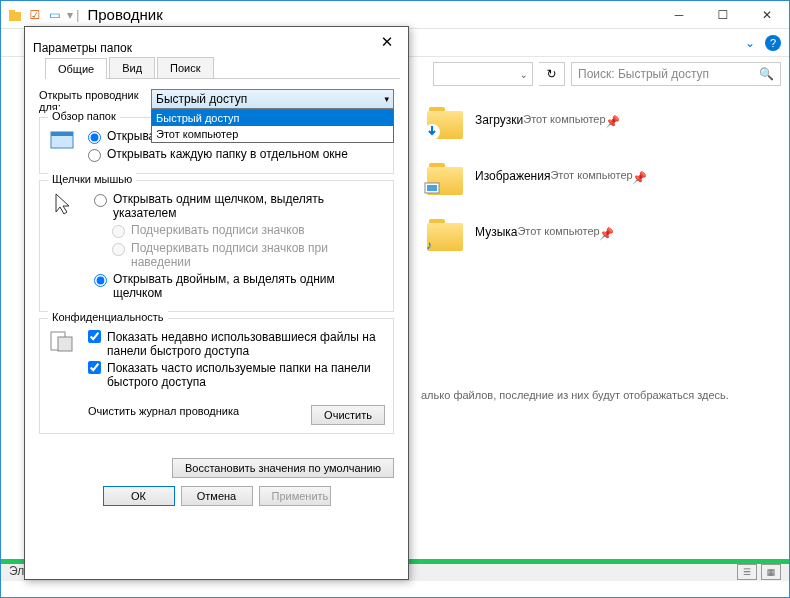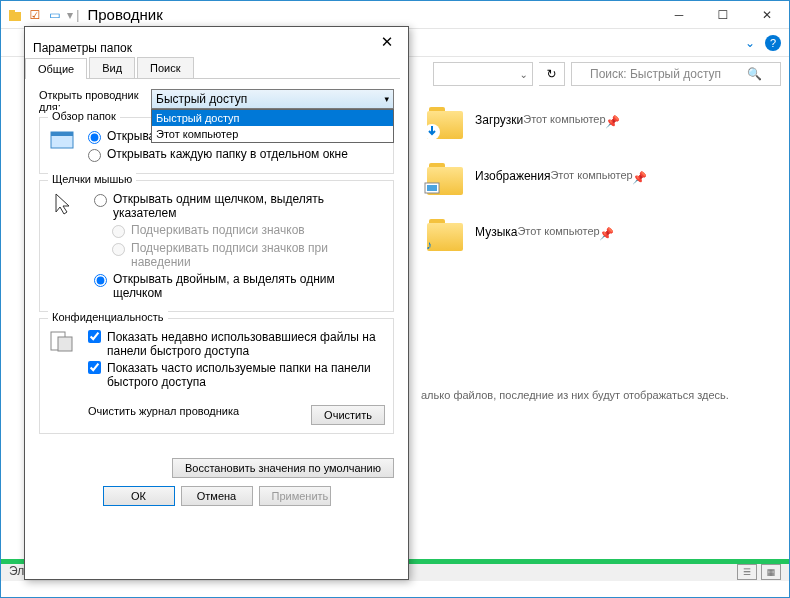--- a/index.html
+++ b/index.html
@@ -8,40 +8,40 @@
 .titlebar{height:28px;background:#fff;display:flex;align-items:center;border-bottom:1px solid #e5e5e5}
 .tb-icons{display:flex;align-items:center;gap:4px;padding-left:6px}
 .tb-icon{width:16px;height:16px;display:flex;align-items:center;justify-content:center}
 .tb-text{margin-left:8px;font-size:15px}
 .tb-right{margin-left:auto;display:flex}
 .tb-btn{width:44px;height:28px;display:flex;align-items:center;justify-content:center;color:#333}
 .ribbon-stub{height:28px;display:flex;justify-content:flex-end;align-items:center;padding-right:8px;gap:10px;border-bottom:1px solid #e5e5e5}
 .addr-row{height:34px;display:flex;align-items:center;padding:4px 8px;gap:6px}
 .addr-box{flex:0 0 100px;margin-left:auto;height:24px;border:1px solid #ccc;display:flex;align-items:center}
 .refresh-btn{width:26px;height:24px;border:1px solid #ccc;border-left:none;display:flex;align-items:center;justify-content:center}
-.search-box{width:210px;height:24px;border:1px solid #ccc;display:flex;align-items:center;padding:0 18px;color:#888}
+.search-box{width:210px;height:24px;border:1px solid #ccc;display:flex;align-items:center;padding:0 6px;color:#888}
 .content-area{position:absolute;left:420px;top:92px;right:8px}
 .folder-item{display:flex;align-items:center;gap:10px;padding:8px 4px}
 .folder-icon{width:40px;height:40px;position:relative}
 .folder-body{width:36px;height:28px;background:linear-gradient(#ffe28a,#f4c23e);position:absolute;bottom:2px;left:2px;border-radius:2px}
 .folder-tab{width:16px;height:6px;background:#f4c23e;position:absolute;top:6px;left:4px;border-radius:2px 2px 0 0}
 .folder-badge{position:absolute;bottom:0;left:-2px;width:18px;height:18px}
 .folder-info{display:flex;flex-direction:row}
 .folder-name{color:#000}
 .folder-sub{color:#666;font-size:11px}
 .pin{color:#888;margin-top:2px}
 .hint-text{position:absolute;left:420px;top:388px;right:20px;color:#666;font-size:11px}
 .statusbar{position:absolute;bottom:16px;left:0;right:0;height:22px;background:#f0f0f0;border-top:5px solid #22c55e;display:flex;padding:0 8px;font-size:11px;color:#444}
 .statusbar .sb-right{margin-left:auto;display:flex;gap:4px}
 .view-mode{width:20px;height:16px;border:1px solid #999;display:flex;align-items:center;justify-content:center;font-size:9px;color:#666}
 
 .dialog{position:absolute;top:26px;left:24px;width:385px;height:554px;background:#fff;border:1px solid #555;box-shadow:2px 2px 8px rgba(0,0,0,.3);z-index:10}
 .dlg-title{height:28px;display:flex;align-items:flex-end;padding:0 8px;font-size:12px}
 .dlg-close{margin-left:auto;font-size:15px;cursor:pointer;width:26px;height:22px;text-align:center}
-.tabs{display:flex;border-bottom:1px solid #ccc;margin:2px 8px 0 0;position:relative;z-index:2}
+.tabs{display:flex;border-bottom:1px solid #ccc;margin:2px 8px 0 20px;position:relative;z-index:2}
 .tab{padding:4px 12px;border:1px solid #ccc;border-bottom:none;background:#f4f4f4;margin-right:2px;font-size:11px;cursor:pointer}
 .tab.active{background:#fff;position:relative;top:1px}
 .dlg-body{padding:10px 14px 8px 14px;position:relative}
 .row{display:flex;align-items:flex-start;gap:6px;margin-bottom:4px}
 .lbl{font-size:11px}
 .combo{flex:1;height:20px;border:1px solid #7a7a7a;background:linear-gradient(#e9f3fb,#cfe6f7);display:flex;align-items:center;padding:0 4px;font-size:11px;position:relative}
 .combo .arrow{margin-left:auto;font-size:9px}
 .dropdown{position:absolute;top:19px;left:-1px;right:-1px;background:#fff;border:1px solid #666;z-index:20}
 .dd-item{padding:2px 4px;font-size:11px}
 .dd-item.sel{background:#0078d7;color:#fff}

